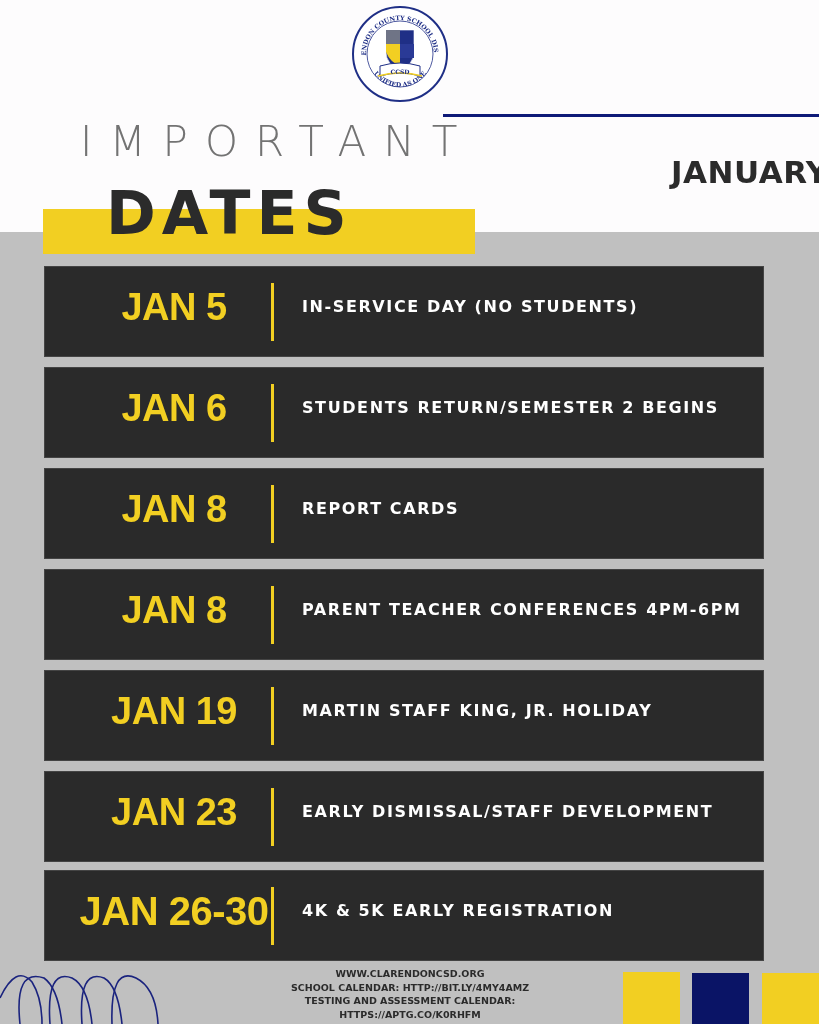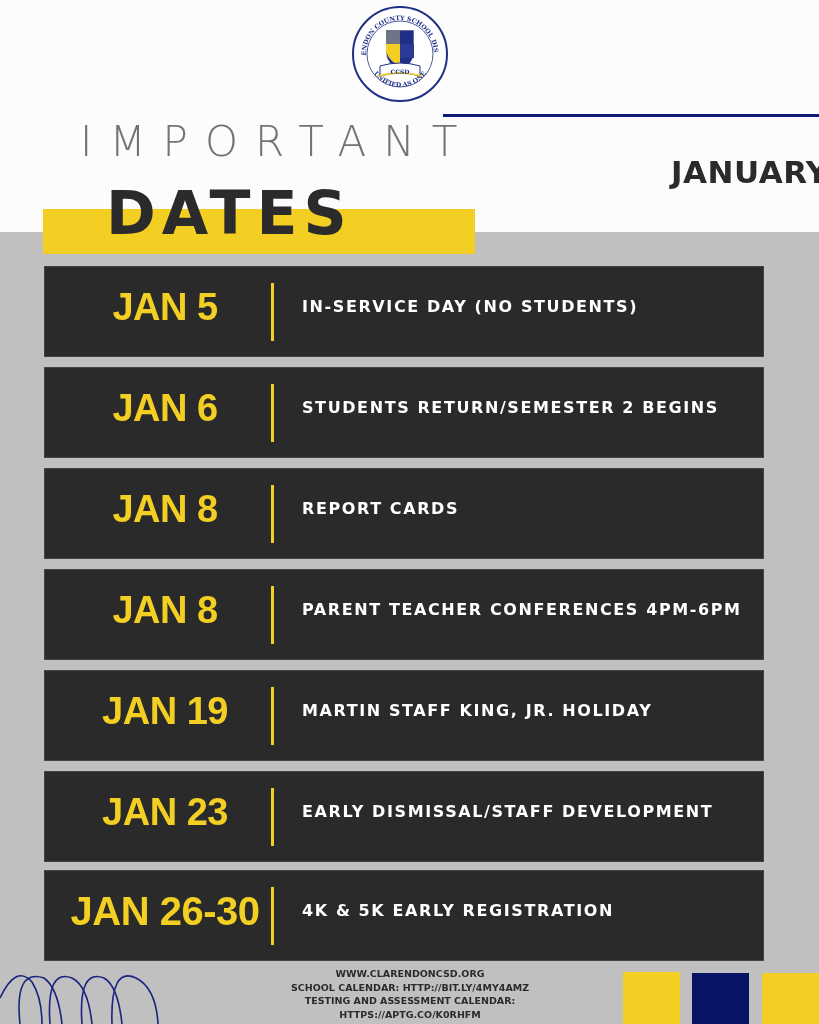--- a/index.html
+++ b/index.html
@@ -38,21 +38,21 @@
     font-family: "DejaVu Sans", sans-serif; font-weight: bold;
     font-size: 31px; color: #2b2b2b; line-height: 44px; letter-spacing: 0.5px; margin-left: 39px;
   }
 
   .events { position: absolute; left: 44px; top: 266px; width: 720px; }
   .event {
     position: absolute; left: 0; width: 720px; height: 91px;
     background: #2a2a2a; border: 1px solid #444; box-sizing: border-box;
   }
   .event .date {
-    position: absolute; left: 7px; top: 0; width: 226px; height: 81px;
+    position: absolute; left: 16px; top: 0; width: 226px; height: 81px;
     display: flex; align-items: center; justify-content: center;
     font-family: "Liberation Sans", sans-serif; font-weight: bold;
     font-size: 38px; color: #f2cf22; letter-spacing: -0.5px;
   }
   .event .divider { position: absolute; left: 226px; top: 16px; width: 3px; height: 58px; background: #f2cf22; }
   .event .desc {
     position: absolute; left: 257px; top: 0; height: 78px; right: 10px;
     display: flex; align-items: center;
     font-family: "DejaVu Sans", sans-serif; font-weight: bold;
     font-size: 16px; color: #ffffff; letter-spacing: 1.6px;

